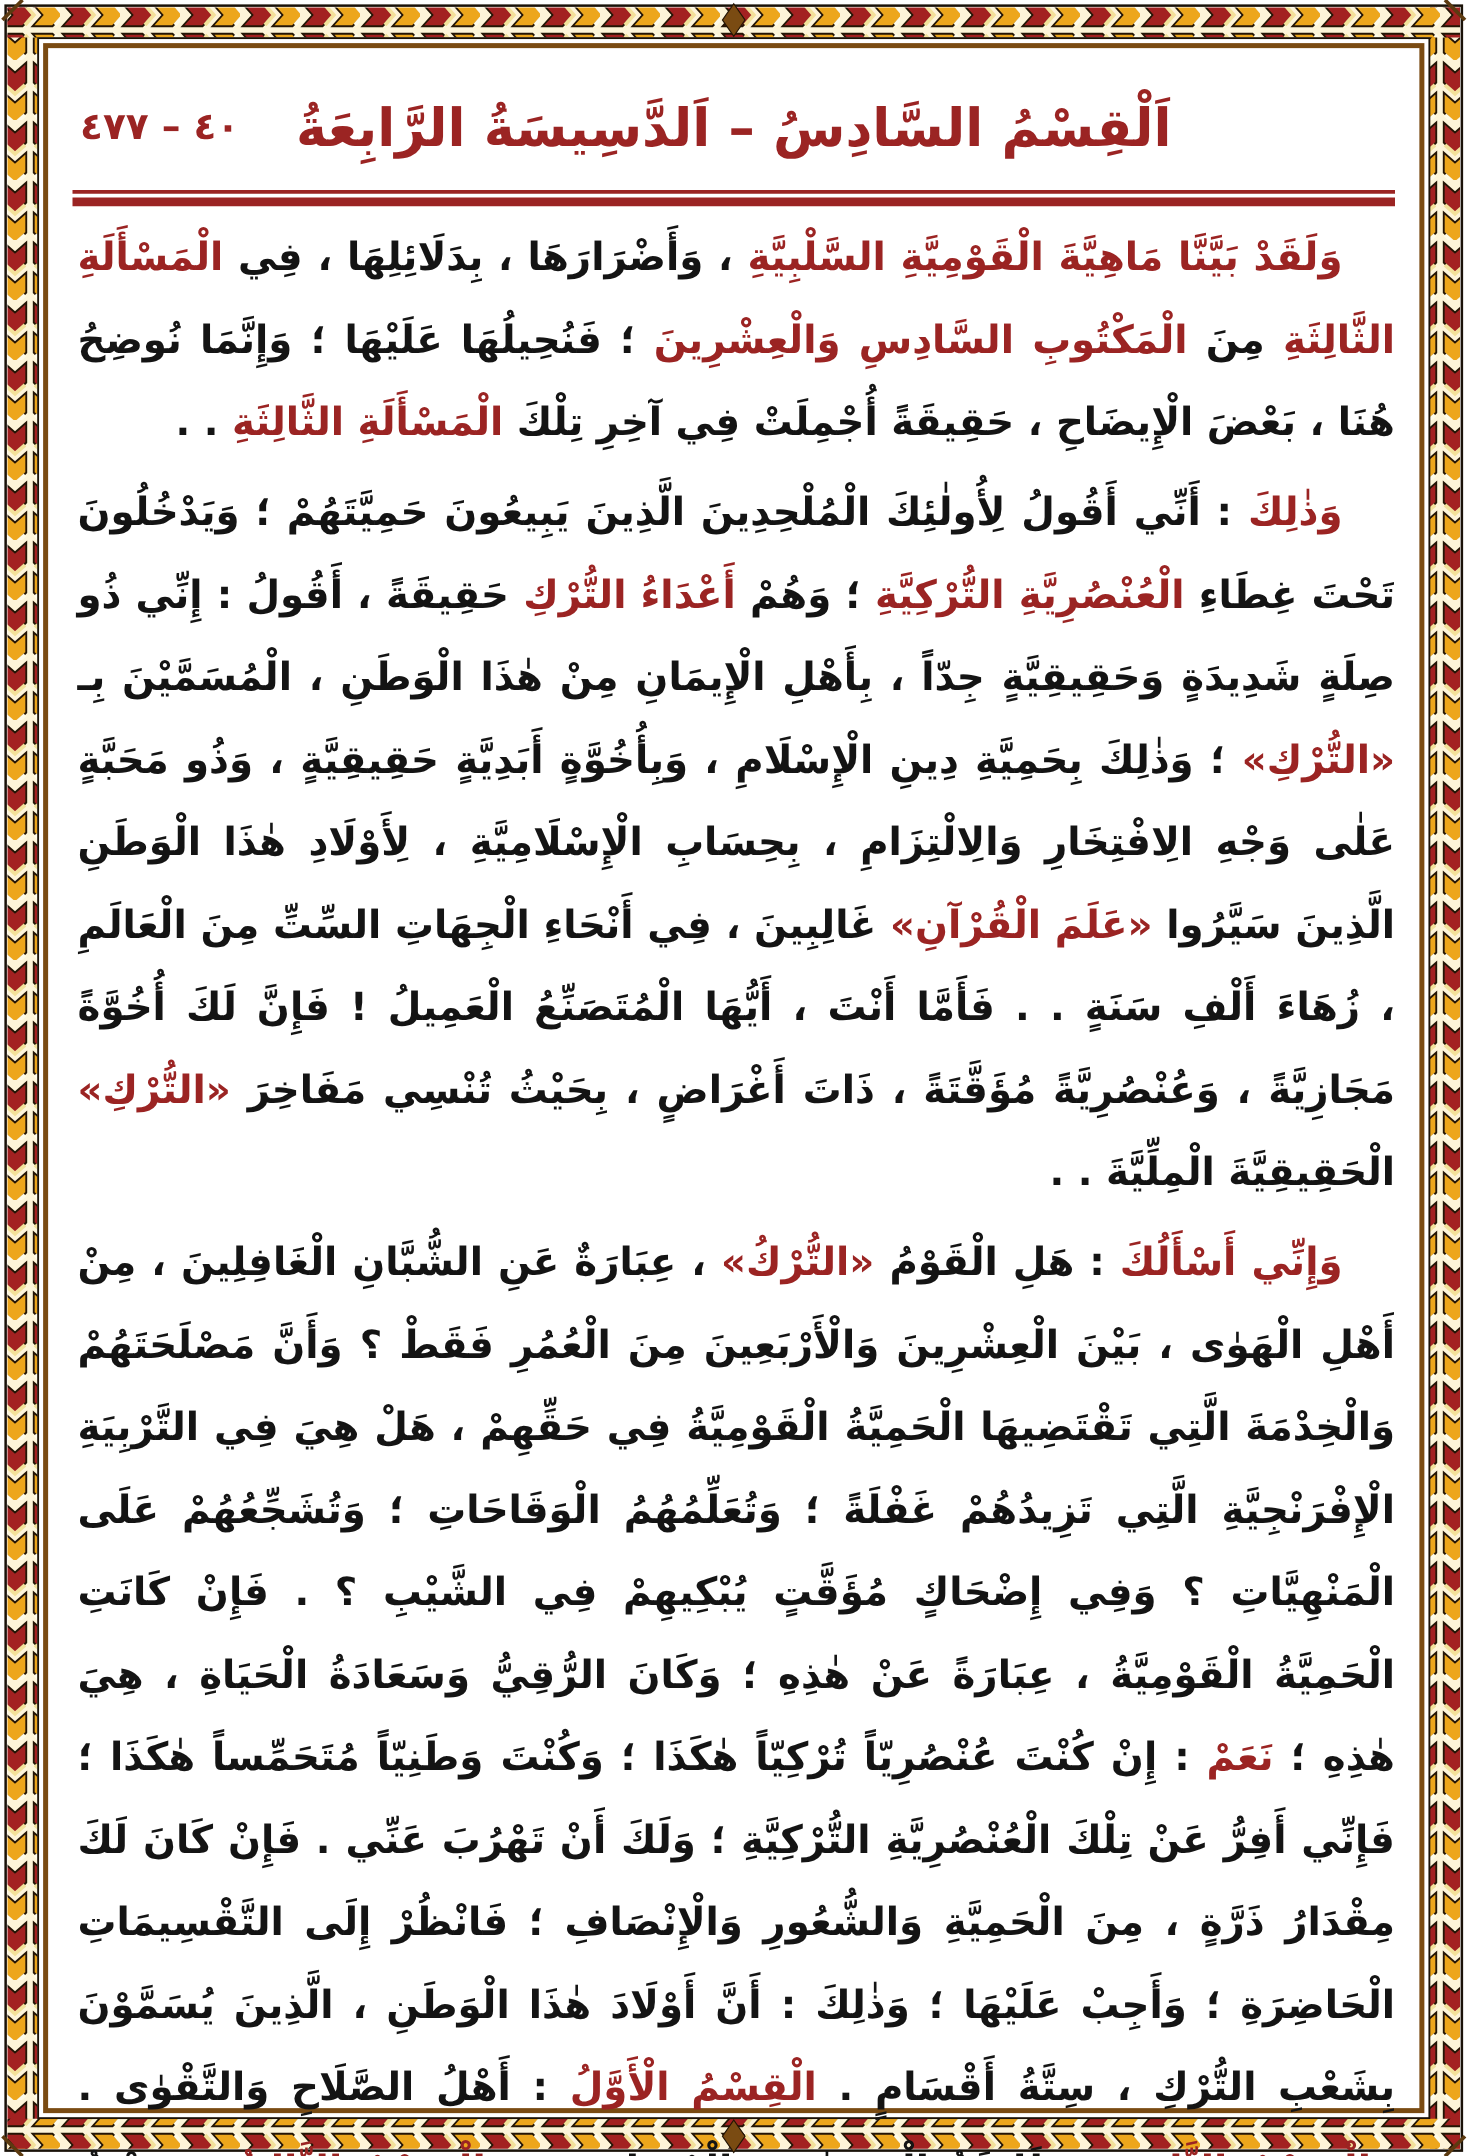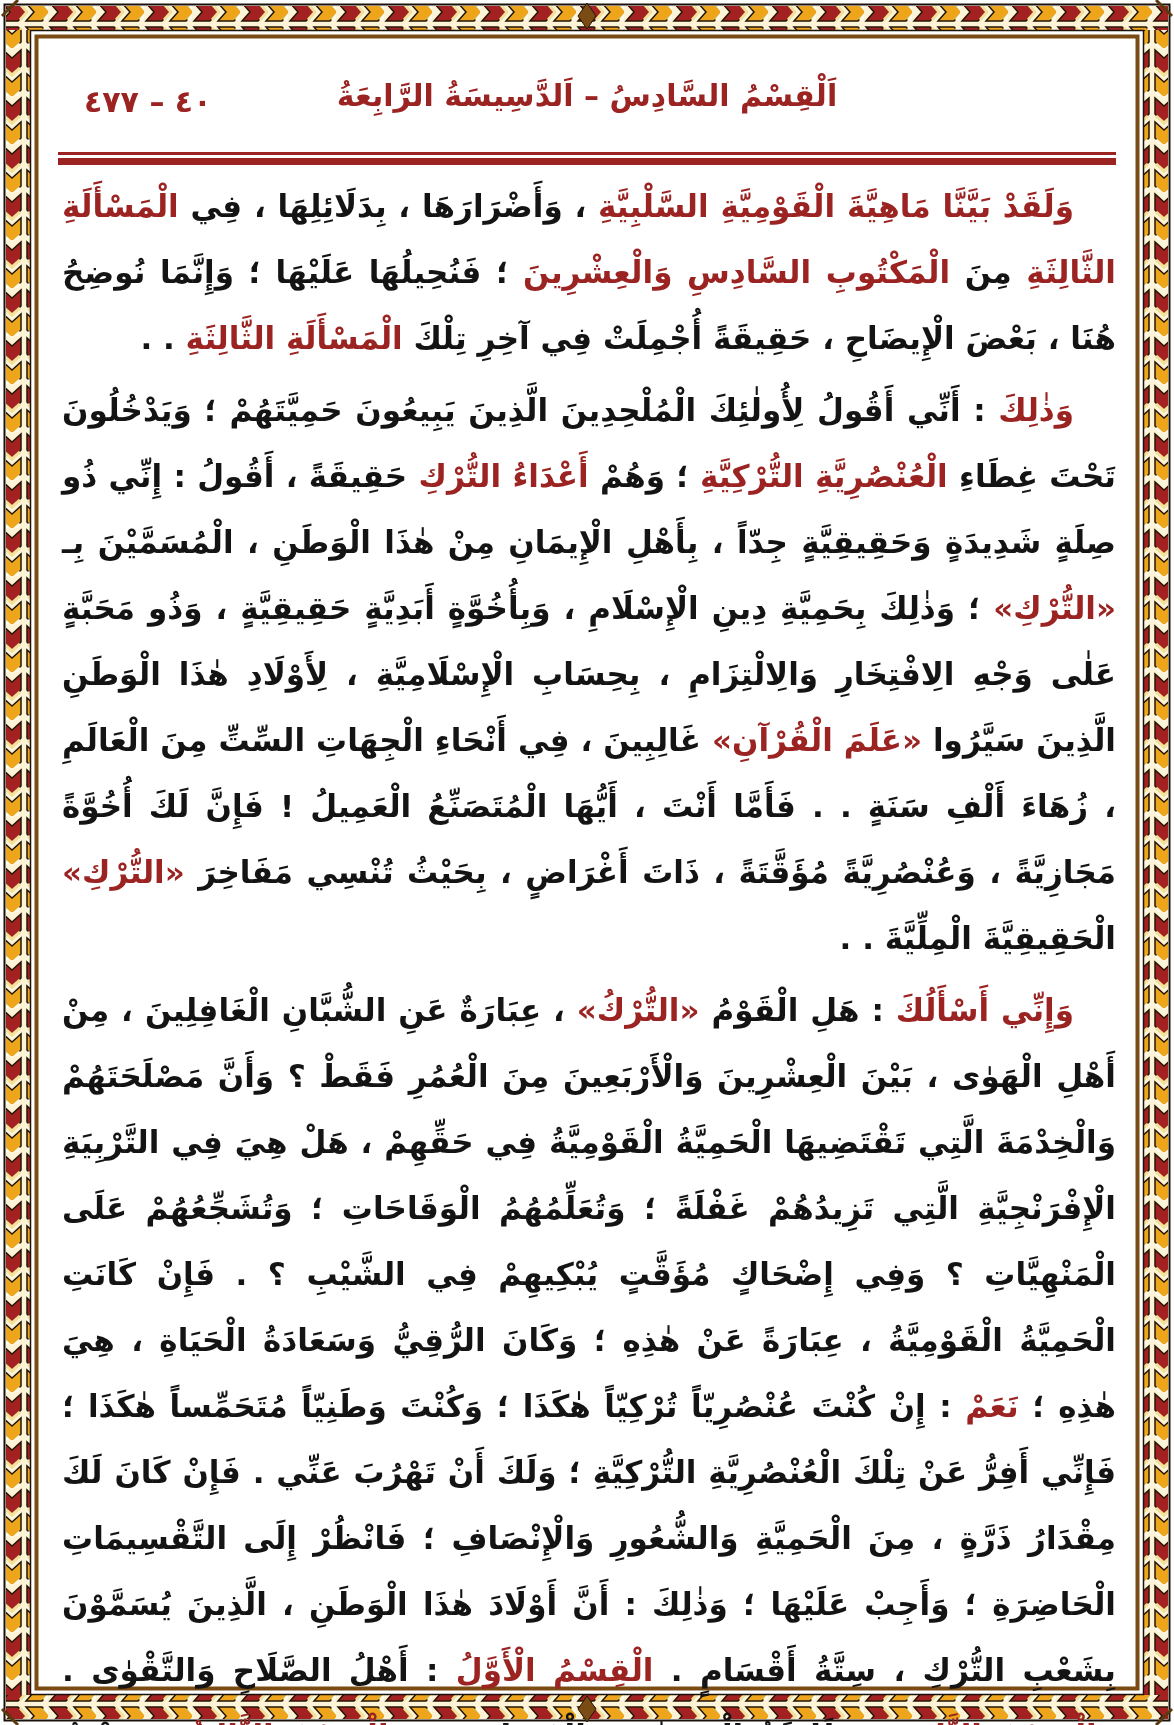--- a/index.html
+++ b/index.html
@@ -14,25 +14,25 @@
   .content{
     position:absolute;
     top:44px;right:58px;left:58px;bottom:44px;
     direction:rtl;
   }
   .header{position:relative;height:108px;}
   .page-title{
     position:absolute;top:34px;right:0;left:0;
     text-align:center;
     color:#9b2423;
-    font-size:30px;font-weight:bold;
+    font-size:42px;font-weight:bold;
     letter-spacing:0;
   }
   .page-number{
-    position:absolute;top:40px;left:26px;
+    position:absolute;top:40px;left:6px;
     color:#9b2423;
     font-size:30px;font-weight:bold;
   }
   .rules{margin-top:0;}
   .rule-thin{height:3px;background:#9b2423;}
   .rule-thick{height:7px;background:#9b2423;margin-top:3px;}
   .body-text{
     margin-top:8px;
     font-size:31px;
     font-weight:bold;

